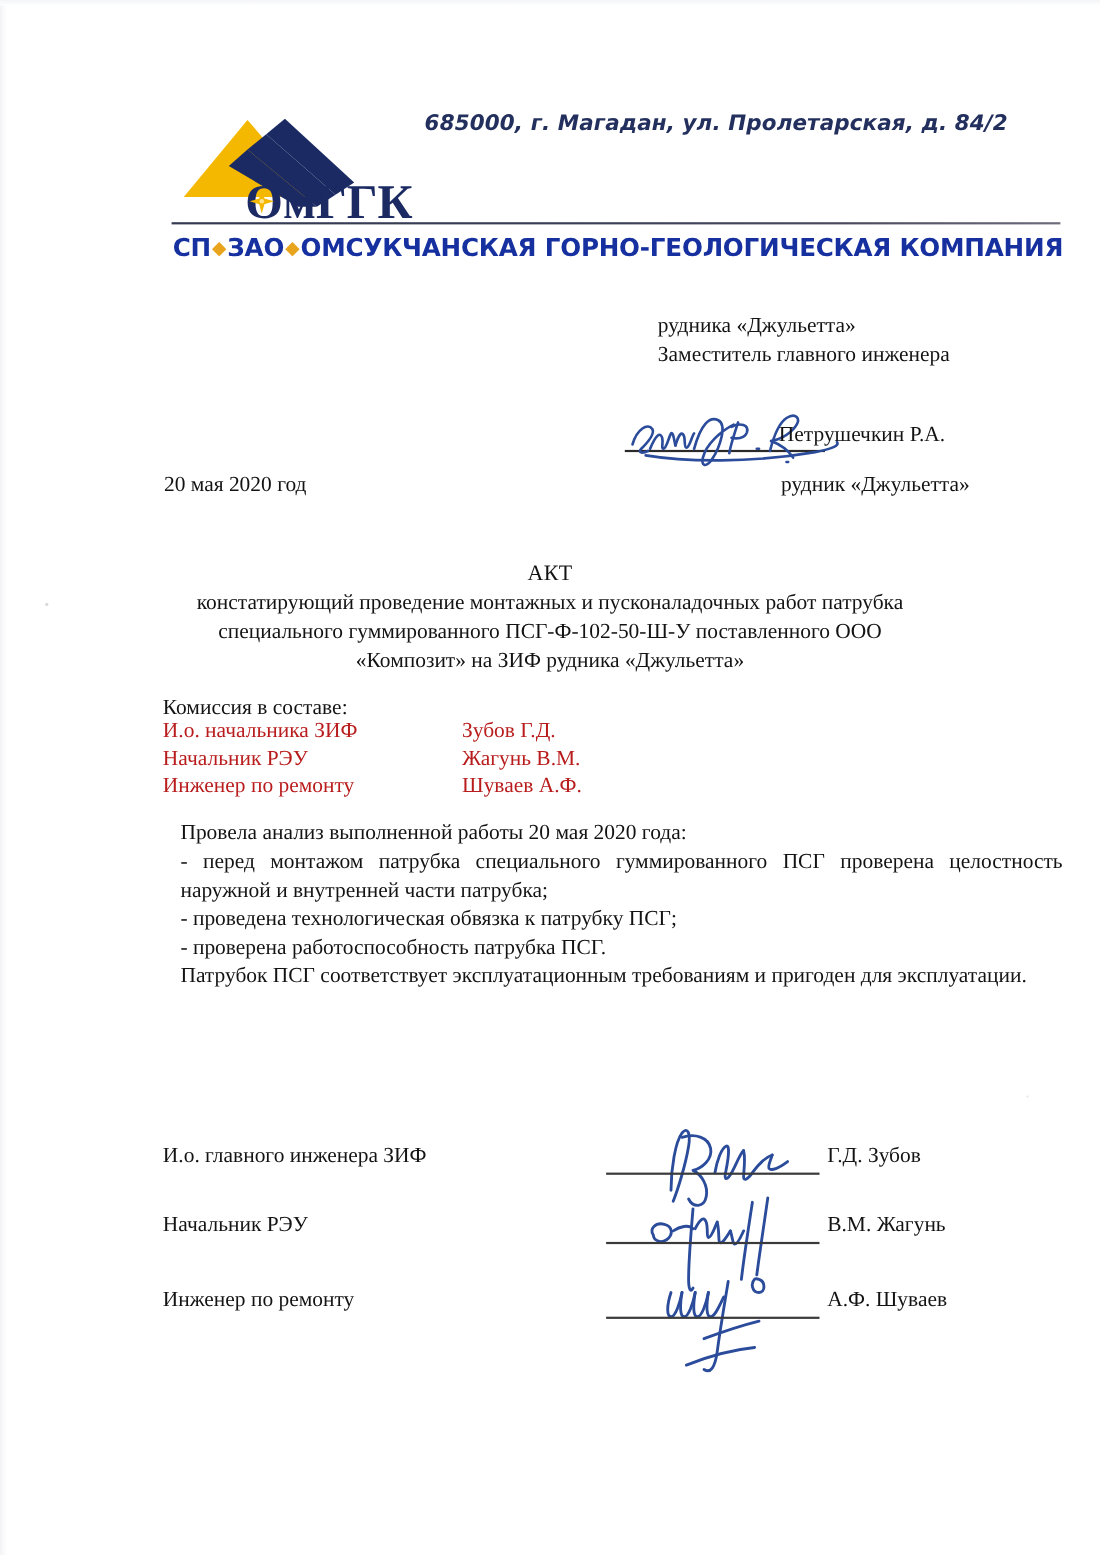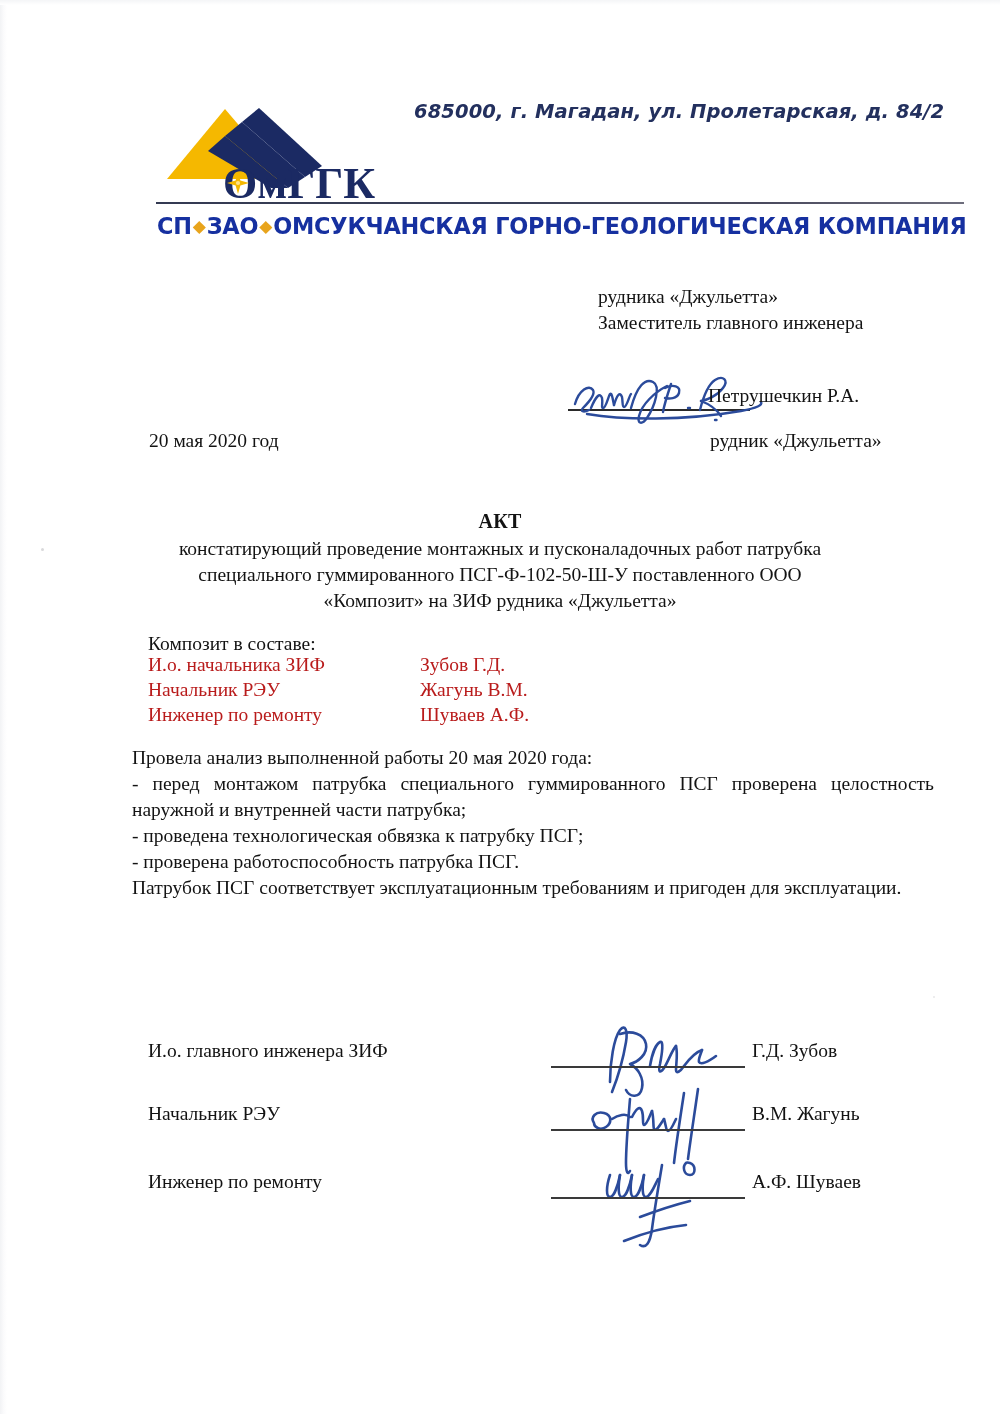--- a/index.html
+++ b/index.html
@@ -58,21 +58,20 @@
     left: 386px;
     top: 100px;
     width: 580px;
     font-family: "DejaVu Sans", "Liberation Sans", sans-serif;
     font-style: italic;
     font-weight: 700;
     font-size: 19.5px;
     letter-spacing: .1px;
     color: #23305e;
     white-space: nowrap;
-    margin-left: 28px;
   }
   #header-rule {
     position: absolute;
     left: 156px;
     top: 202px;
     width: 808px;
     height: 2px;
     background: linear-gradient(to right, #343a52 0%, #3a4058 45%, #4a4a5e 75%, #6d6d7c 100%);
   }
   #company-banner {
@@ -137,21 +136,21 @@
     left: 149px;
     top: 428px;
     white-space: nowrap;
   }
 
   #act-title {
     left: 0;
     top: 509px;
     width: 1000px;
     text-align: center;
-    font-weight: 700;
+    font-weight: 400;
     font-size: 20px;
     letter-spacing: .3px;
   }
   #act-subtitle {
     left: 150px;
     top: 536px;
     width: 700px;
     text-align: center;
     font-size: 19.5px;
     line-height: 26px;
@@ -173,21 +172,21 @@
   }
   #commission-table td {
     padding: 0;
     height: 25px;
     vertical-align: top;
     white-space: nowrap;
   }
   #commission-table td.role { width: 272px; }
 
   #body-block {
-    left: 132px;
+    left: 164px;
     top: 745px;
     width: 802px;
     font-size: 19.5px;
     line-height: 26px;
   }
   #body-block p {
     margin: 0;
   }
   #body-block p.just {
     text-align: justify;
@@ -301,21 +300,21 @@
   </svg>
 
   <div id="approver-name">Петрушечкин Р.А.</div>
   <div id="approver-site" class="doc-text">рудник «Джульетта»</div>
 
   <div id="doc-date" class="doc-text">20 мая 2020 год</div>
 
   <div id="act-title" class="doc-text">АКТ</div>
   <div id="act-subtitle" class="doc-text">констатирующий проведение монтажных и пусконаладочных работ патрубка специального гуммированного ПСГ-Ф-102-50-Ш-У поставленного ООО «Композит» на ЗИФ рудника «Джульетта»</div>
 
-  <div id="commission-heading" class="doc-text">Композит  в составе:</div>
+  <div id="commission-heading" class="doc-text">Комиссия  в составе:</div>
 
   <table id="commission-table">
     <tbody>
       <tr>
         <td class="role">И.о. начальника ЗИФ</td>
         <td>Зубов Г.Д.</td>
       </tr>
       <tr>
         <td class="role">Начальник РЭУ</td>
         <td>Жагунь В.М.</td>

